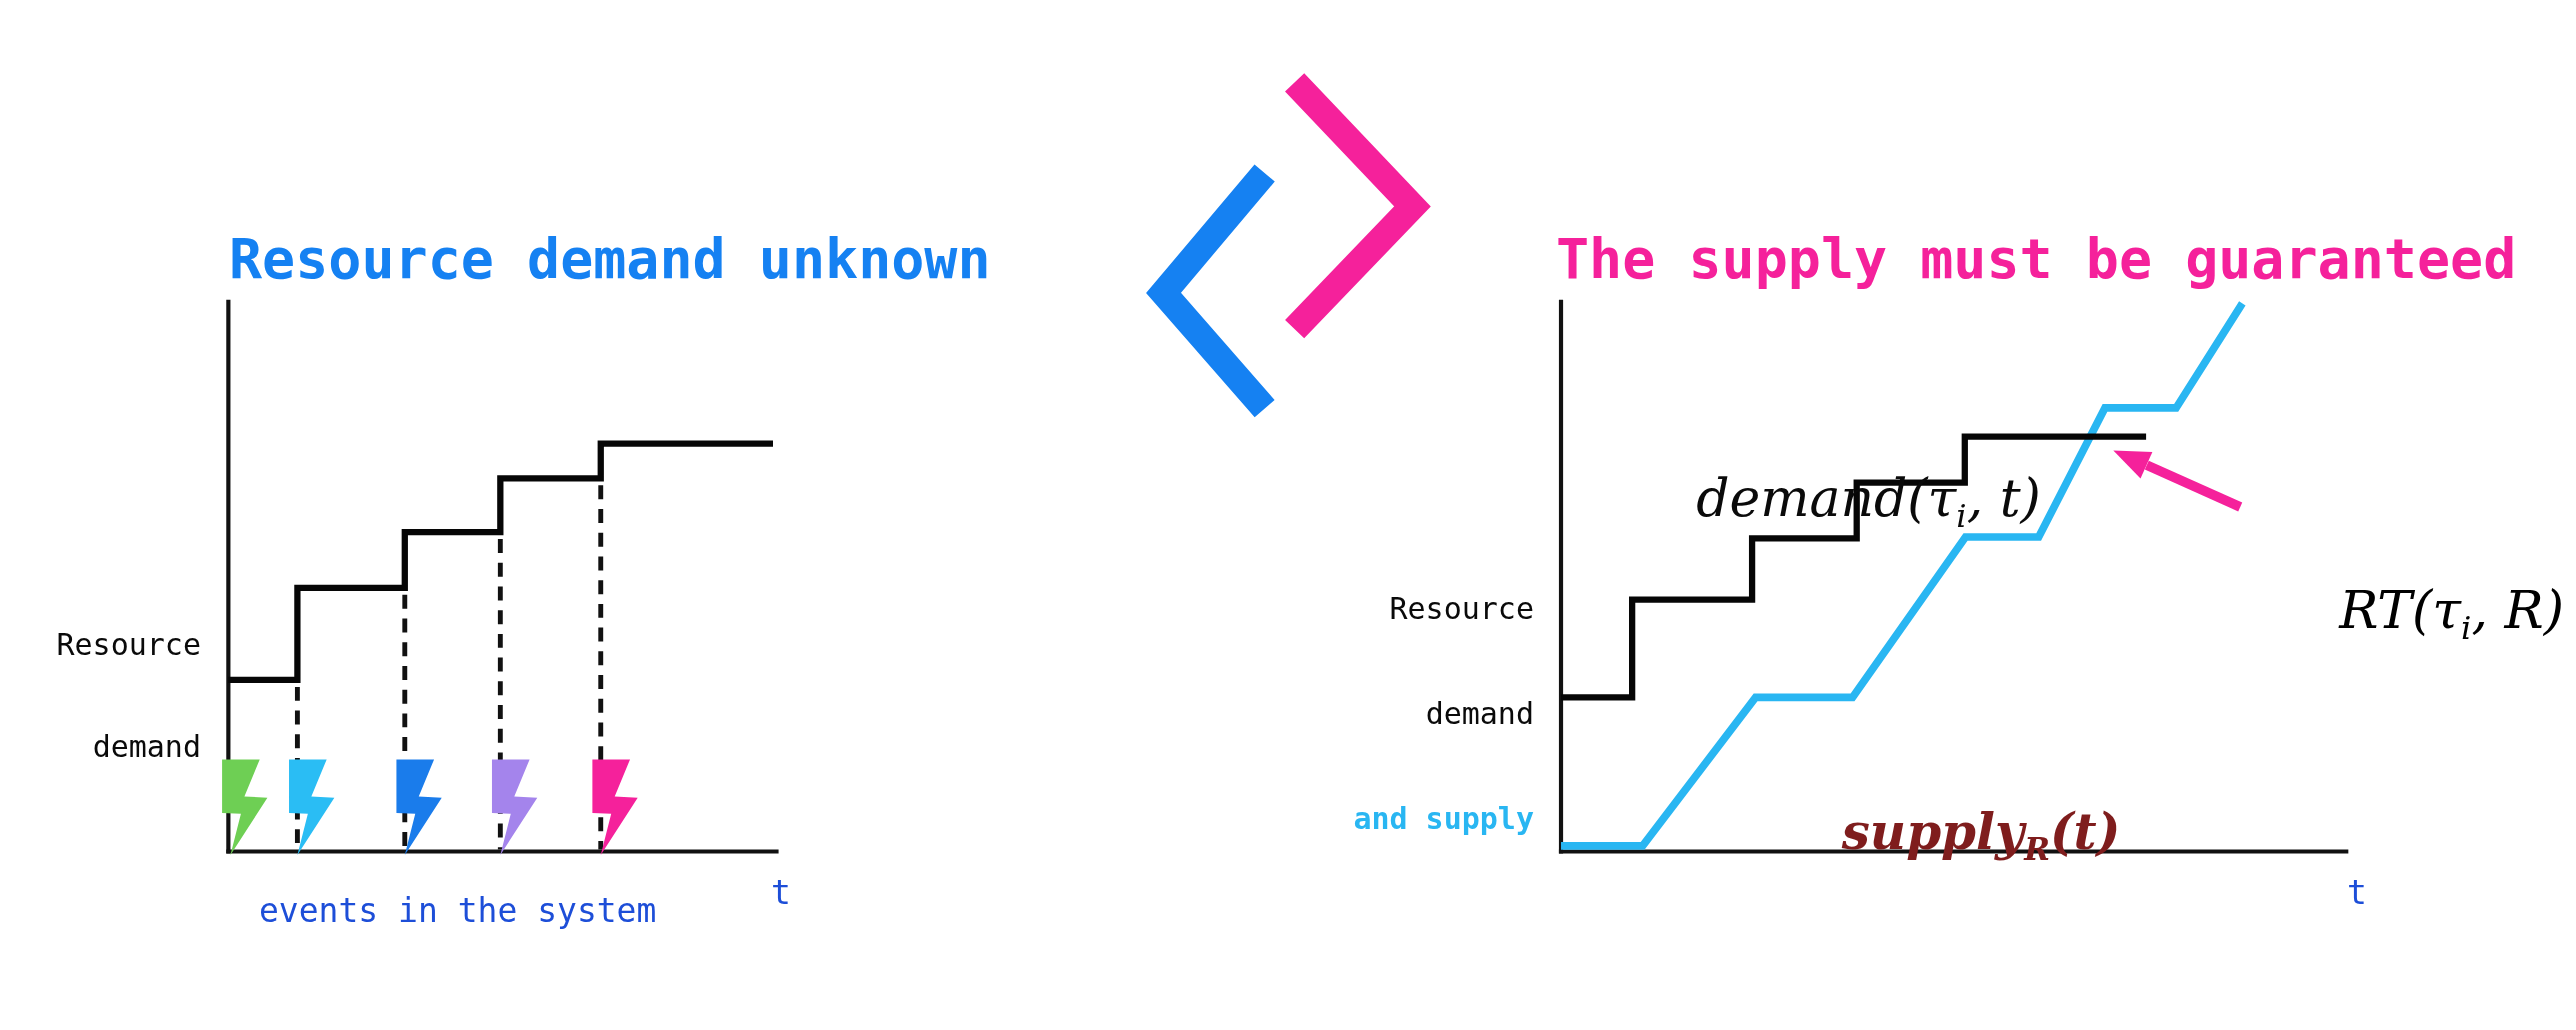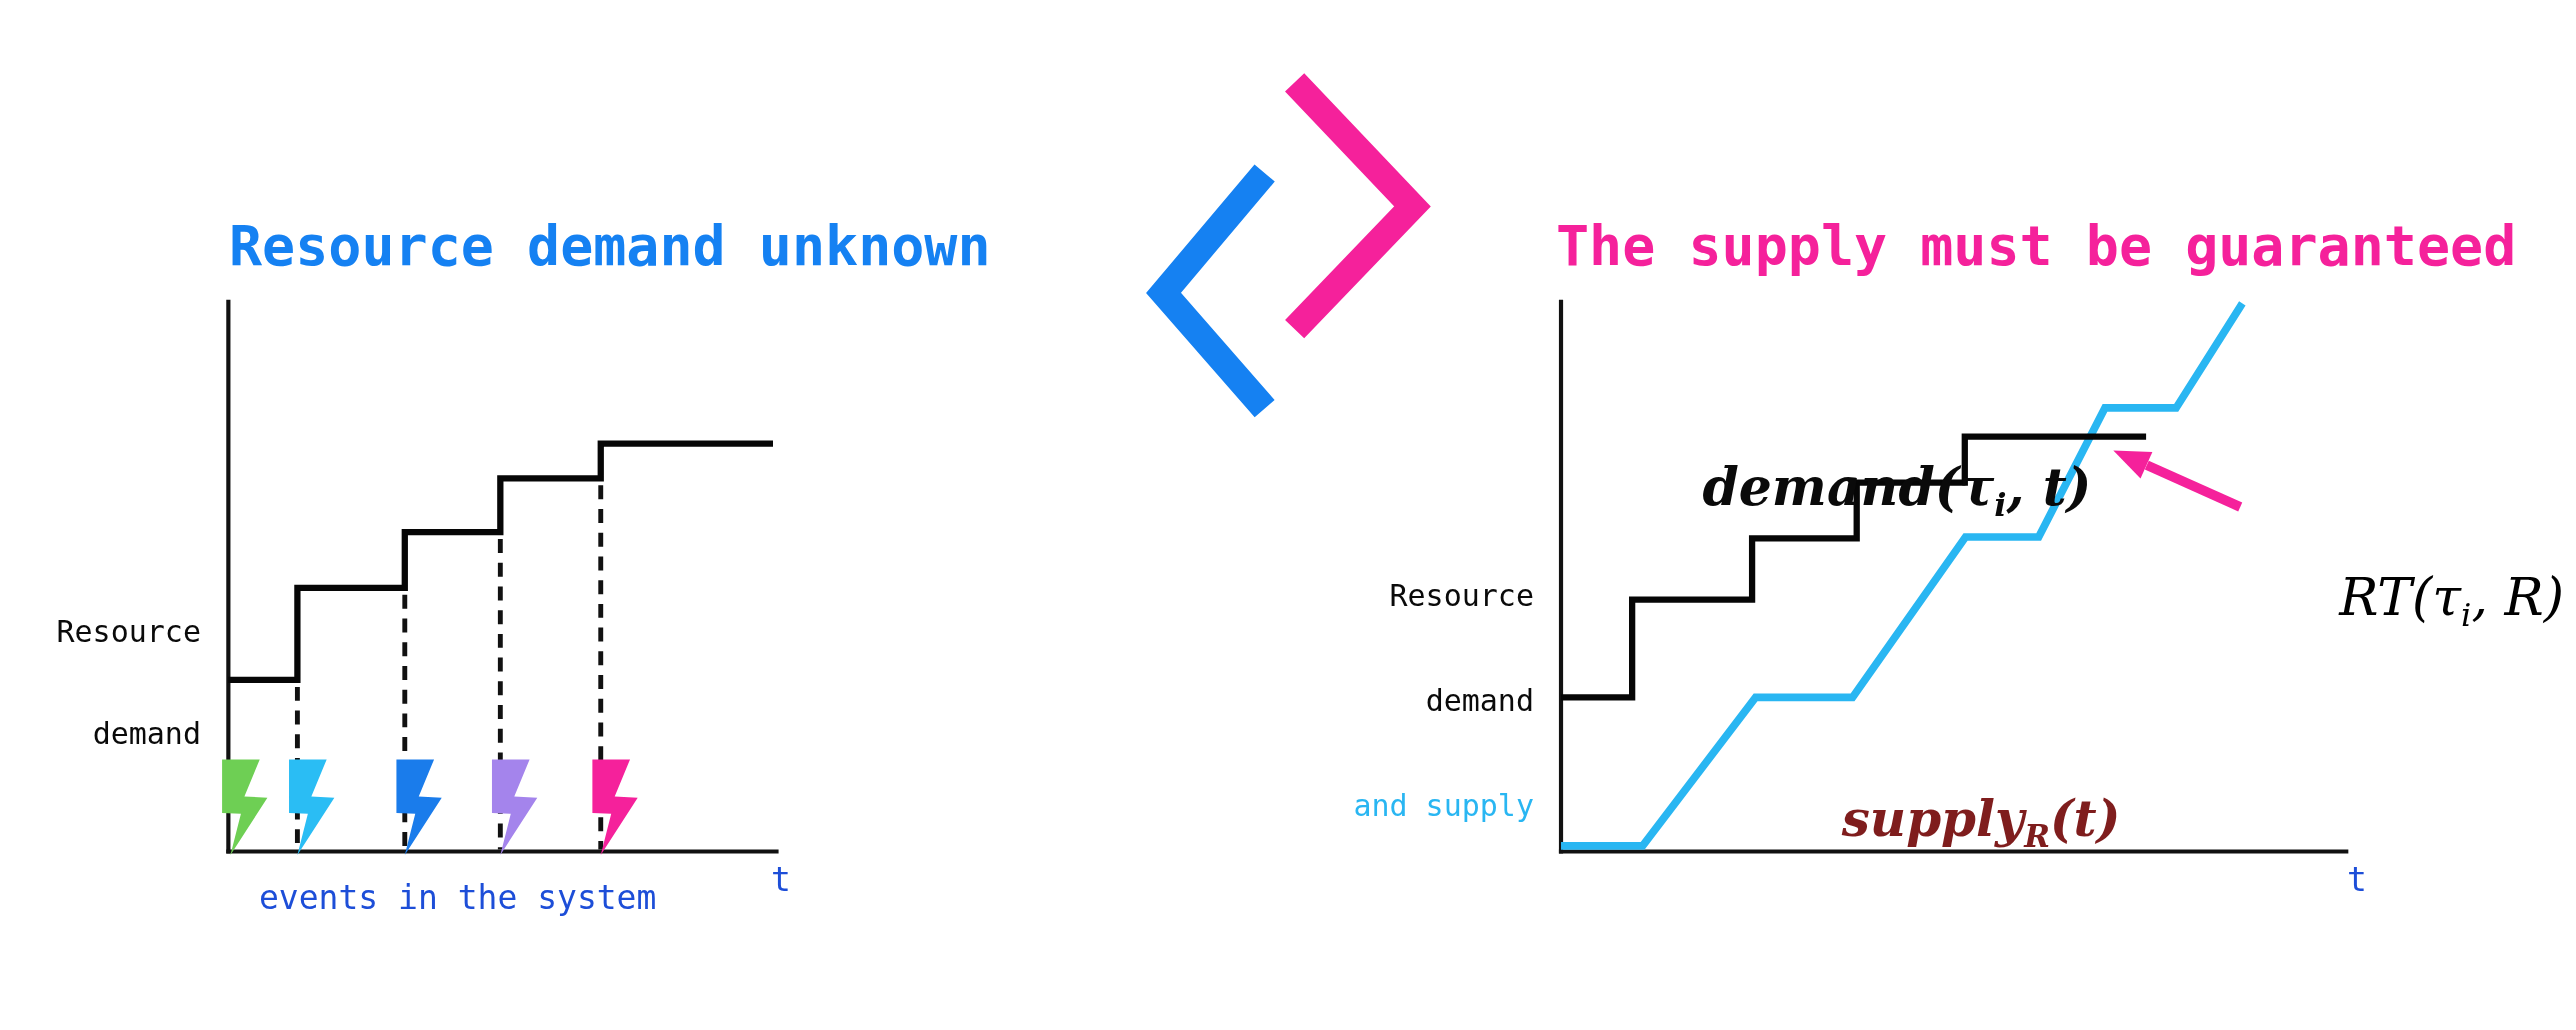--- a/index.html
+++ b/index.html
@@ -1,26 +1,26 @@
 <!DOCTYPE html>
 <html style="font-size:11px"><head>
 <meta charset="utf-8">
 <style>
   html,body{margin:0;padding:0;background:#ffffff;}
   #page{position:relative;width:2576px;height:1030px;background:#ffffff;overflow:hidden;
         font-family:"DejaVu Sans Mono","Liberation Mono",monospace;}
   #diagram-svg{position:absolute;left:0;top:0;width:2576px;height:1030px;}
-  .abs{position:absolute;white-space:pre;}
+  .abs{position:absolute;white-space:pre;margin-top:13px;}
   .title{font-size:55px;font-weight:bold;line-height:1.05;letter-spacing:0px;}
   .axis-text{font-size:33px;color:#1d4ed8;}
   .ylabel{font-size:30px;color:#0a0a0a;text-align:right;line-height:34px;}
   .ylabel-right{font-size:30px;color:#0a0a0a;text-align:right;line-height:35px;}
   .math{font-family:"DejaVu Serif","Liberation Serif",serif;font-style:italic;}
   .math sub{font-size:62%;font-style:italic;}
-  .demand-label{font-size:52px;color:#0a0a0a;font-weight:bold;}
+  .demand-label{font-size:52px;color:#0a0a0a;}
   .supply-label{font-size:50px;}
   .rt-label{font-size:52px;color:#000000;}
 </style>
 </head>
 <body>
 
 <div id="page">
 
   <svg id="diagram-svg" viewBox="0 0 3693 1477">
 
@@ -73,21 +73,21 @@
 
   <div class="abs axis-text" style="left:259px;top:878px;">events in the system</div>
 
   <div class="abs axis-text" style="left:771px;top:860px;">t</div>
 
   <div class="abs title" style="left:1556px;top:218px;color:#f5219b;">The supply must be guaranteed</div>
 
   <div class="abs ylabel-right" style="left:1311px;top:508px;width:223px;">
     <div>Resource</div>
     <div>demand</div>
-    <div style="color:#29b6f2;">and supply</div>
+    <div style="color:#29b6f2;font-weight:bold;">and supply</div>
   </div>
 
   <div class="abs math demand-label" style="left:1630px;top:395px;">
     <span>demand(τ</span><sub>i</sub><span>, t)</span>
   </div>
 
   <div class="abs math supply-label" style="left:1772px;top:730px;color:#7f1d1d;font-weight:bold;">
     <span>supply</span><sub>R</sub><span>(t)</span>
   </div>
 

